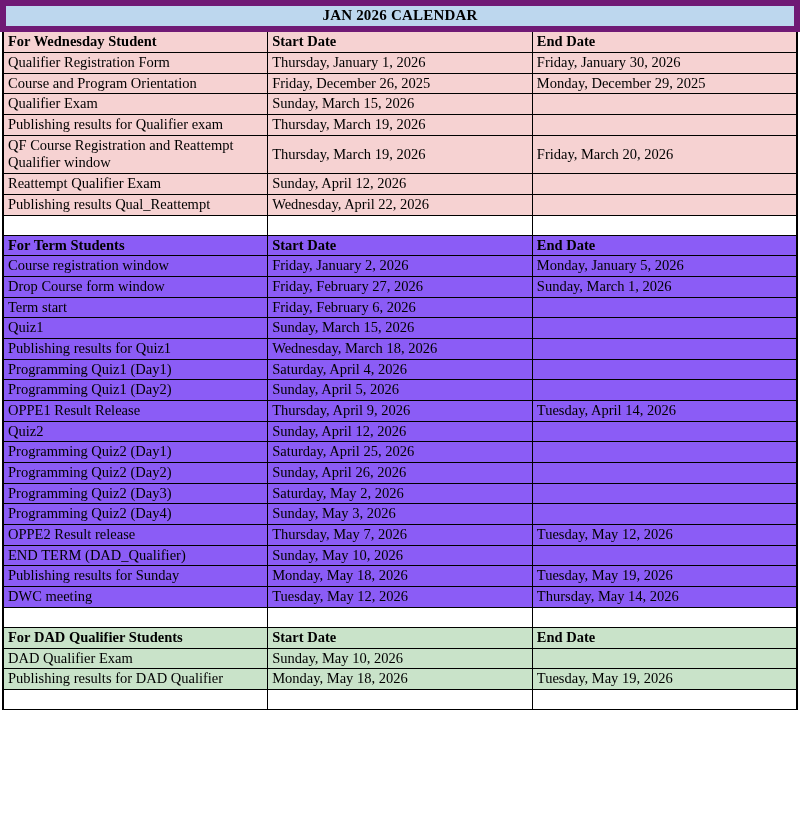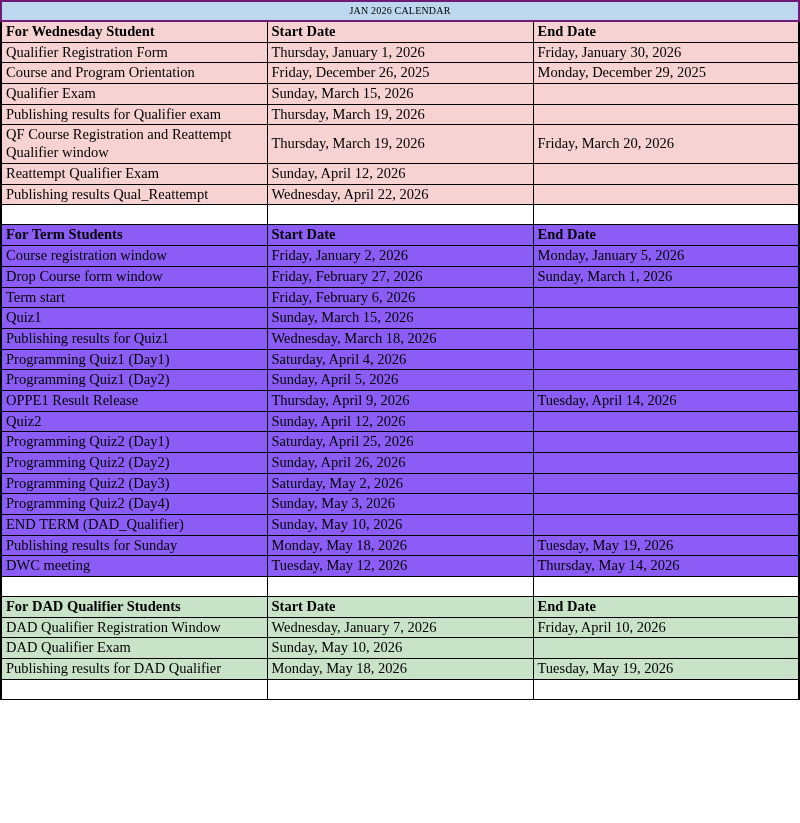--- a/index.html
+++ b/index.html
@@ -32,24 +32,24 @@
     overflow: hidden;
     white-space: nowrap;
   }
   td.c0 { width: 360px; }
   td.c1 { width: 215px; }
   td.c2 { width: 223px; }
 
   tr.title-row td {
     background: #bdd7ee;
     text-align: center;
-    font-weight: normal;
-    font-size: 10px;
+    font-weight: bold;
+    font-size: 15px;
     letter-spacing: 0.2px;
-    border: 2px solid #701a75;
+    border: 6px solid #701a75;
   }
 
   
   .sec-qualifier td { background: #f6d2d2; }
   .sec-term td { background: #8b5cf6; }
   .sec-dad td { background: #c9e3c9; }
   .header-row td { font-weight: bold; }
   .spacer-row td { background: #ffffff; height: 18px; }
   .tall td { height: 39px; white-space: normal; }
   .tall td.c0 { white-space: normal; line-height: 1.2; }
@@ -175,20 +175,25 @@
       <td class="c0">Programming Quiz2 (Day3)</td>
       <td class="c1">Saturday, May 2, 2026</td>
       <td class="c2"></td>
     </tr>
     <tr class="sec-term">
       <td class="c0">Programming Quiz2 (Day4)</td>
       <td class="c1">Sunday, May 3, 2026</td>
       <td class="c2"></td>
     </tr>
     <tr class="sec-term">
+      <td class="c0">OPPE2 Result release</td>
+      <td class="c1">Thursday, May 7, 2026</td>
+      <td class="c2">Tuesday, May 12, 2026</td>
+    </tr>
+    <tr class="sec-term">
       <td class="c0">END TERM (DAD_Qualifier)</td>
       <td class="c1">Sunday, May 10, 2026</td>
       <td class="c2"></td>
     </tr>
     <tr class="sec-term">
       <td class="c0">Publishing results for Sunday</td>
       <td class="c1">Monday, May 18, 2026</td>
       <td class="c2">Tuesday, May 19, 2026</td>
     </tr>
     <tr class="sec-term">
@@ -202,25 +207,20 @@
       <td class="c1"></td>
       <td class="c2"></td>
     </tr>
 
     <tr class="sec-dad header-row">
       <td class="c0">For DAD Qualifier Students</td>
       <td class="c1">Start Date</td>
       <td class="c2">End Date</td>
     </tr>
     <tr class="sec-dad">
-      <td class="c0">DAD Qualifier Registration Window</td>
-      <td class="c1">Wednesday, January 7, 2026</td>
-      <td class="c2">Friday, April 10, 2026</td>
-    </tr>
-    <tr class="sec-dad">
       <td class="c0">DAD Qualifier Exam</td>
       <td class="c1">Sunday, May 10, 2026</td>
       <td class="c2"></td>
     </tr>
     <tr class="sec-dad">
       <td class="c0">Publishing results for DAD Qualifier</td>
       <td class="c1">Monday, May 18, 2026</td>
       <td class="c2">Tuesday, May 19, 2026</td>
     </tr>
 

